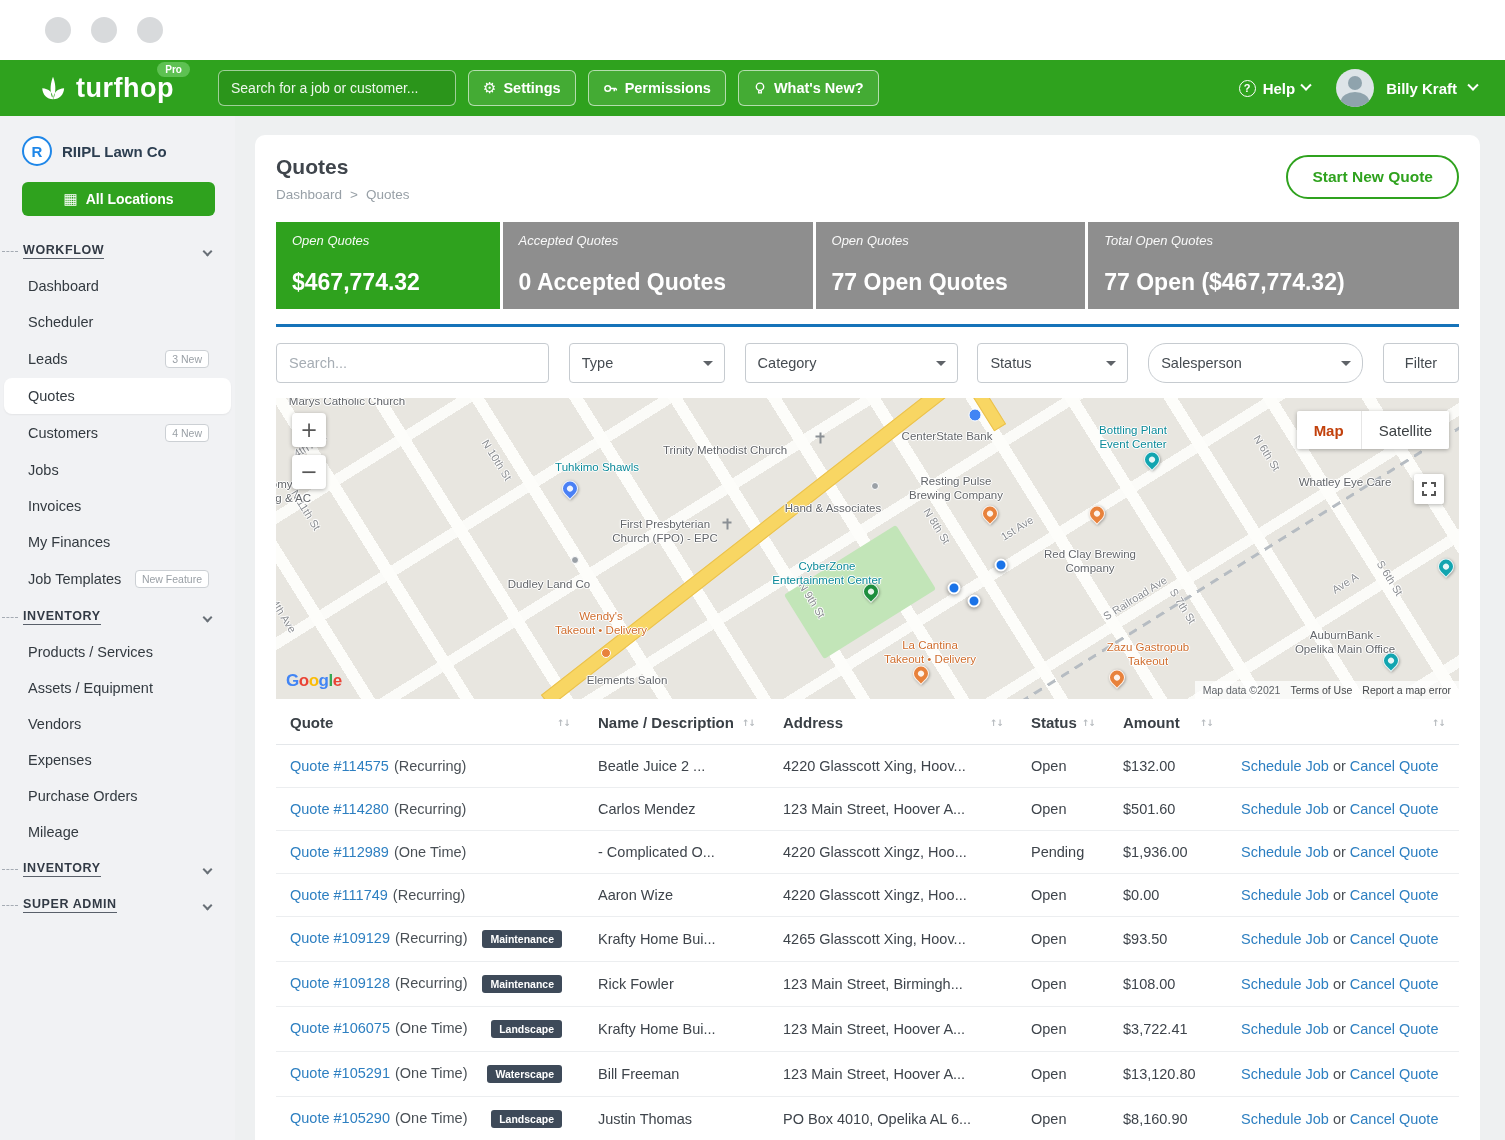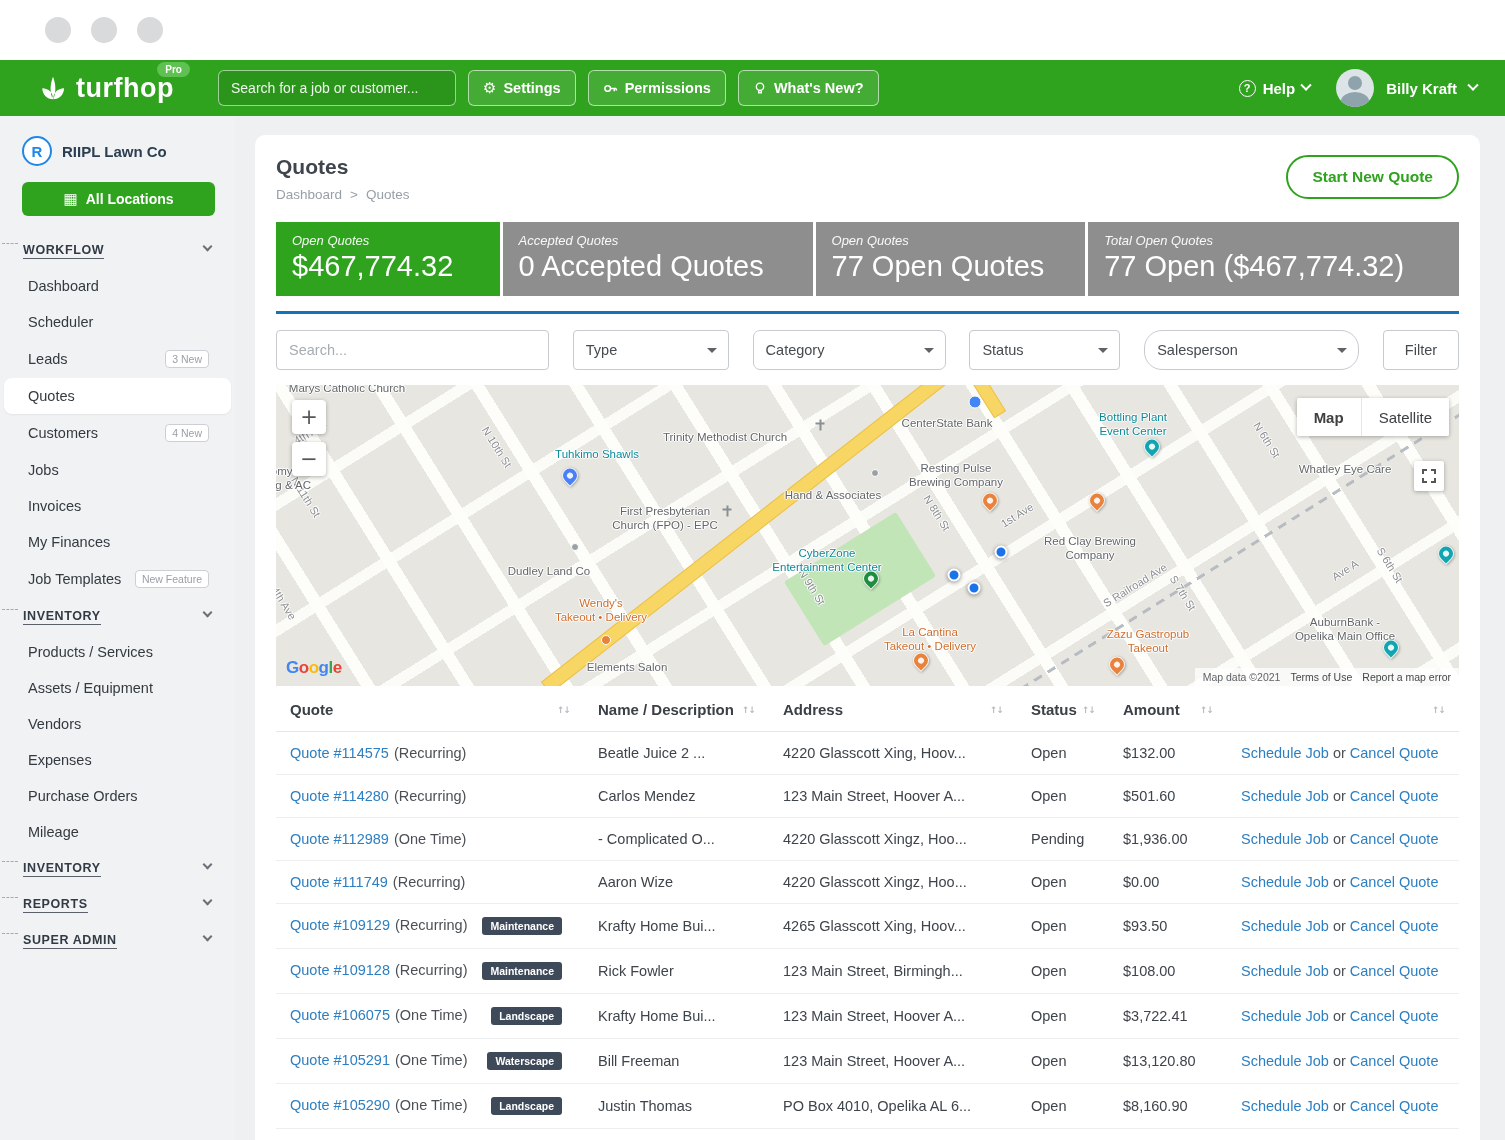--- a/index.html
+++ b/index.html
@@ -40,21 +40,21 @@
   .main { flex:1; background:#eef0f1; overflow:hidden; }
 
   
   .company { display:flex; align-items:center; gap:10px; padding:8px 20px 10px 22px; }
   .cicon { width:30px; height:30px; border-radius:50%; background:#fff; border:2px solid #1f87e8; color:#1f87e8;
            font-weight:700; font-size:15px; display:flex; align-items:center; justify-content:center; }
   .cname { font-size:15px; font-weight:700; color:#2c3e50; }
   .alloc { margin:6px 20px 16px 22px; width:193px; height:34px; background:#2fa21e; color:#fff; border:none;
            border-radius:6px; font-size:14px; font-weight:700; display:flex; align-items:center; justify-content:center;
            gap:8px; cursor:pointer; }
-  .sec { display:flex; padding:11px 24px 9px 2px; cursor:pointer; }
+  .sec { display:flex; align-items:center; padding:11px 24px 9px 2px; cursor:pointer; }
   .dashes { width:16px; border-top:1px dashed #a5abb3; margin-right:5px; }
   .seclabel { font-size:12.5px; font-weight:700; letter-spacing:.6px; color:#323a45;
               border-bottom:1px solid #59606a; padding-bottom:1px; }
   .chev-g { width:7px; height:7px; border-right:2px solid #697077; border-bottom:2px solid #697077;
             transform:rotate(45deg); margin-left:auto; }
   .item { display:flex; align-items:center; padding:10px 26px 10px 28px; font-size:14.5px; color:#333a40; cursor:pointer; }
   .item.active { background:#fff; border-radius:8px; margin:0 4px; padding-left:24px; padding-right:22px;
                  box-shadow:0 1px 2px rgba(0,0,0,.06); }
   .nbadge { margin-left:auto; font-size:10.5px; color:#9aa0a6; border:1px solid #ccd0d4; background:#fff;
             border-radius:4px; padding:2px 6px; }
@@ -67,33 +67,33 @@
   .crumbs { margin-top:8px; font-size:13.5px; color:#98a0a7; display:flex; align-items:center; gap:8px; }
   .crumbs a { color:#98a0a7; text-decoration:none; cursor:pointer; }
   .newquote { height:44px; border-radius:22px; border:2px solid #2fa21e; background:#fff; color:#2fa21e;
               font-size:15.5px; font-weight:700; padding:0 24px; cursor:pointer; }
 
   
   .stats { margin-top:20px; display:flex; gap:3px; }
   .stat { background:#8e8e8e; color:#fff; padding:11px 16px 13px; cursor:pointer; }
   .stat.green { background:#2fa21e; }
   .stat .lab { font-size:13px; font-style:italic; opacity:.95; }
-  .stat .val { font-size:29px; font-weight:400; margin-top:2px; }
+  .stat .val { font-size:23px; font-weight:700; margin-top:21px; }
   .s0{flex:0 0 18.9%;} .s1{flex:0 0 26.2%;} .s2{flex:0 0 22.8%;} .s3{flex:1;}
   .bluebar { margin-top:15px; height:3px; background:#1673b9; }
 
   
   .filters { margin-top:16px; display:flex; justify-content:space-between; align-items:center; }
   .f-search { width:273px; height:40px; border:1px solid #c6cbd0; border-radius:4px; padding:0 12px;
               font-size:14.5px; color:#454b51; outline:none; }
   .f-search::placeholder { color:#a6adb4; }
   .fselect { position:relative; height:40px; border:1px solid #c6cbd0; border-radius:4px; display:flex;
              align-items:center; padding:0 30px 0 12px; font-size:14.5px; color:#454b51; cursor:pointer; background:#fff; }
   .fselect::after { content:""; position:absolute; right:11px; top:17px; border:5px solid transparent; border-top-color:#5f6368; }
-  .w-type{width:156px;} .w-cat{width:193px;border-radius:7px;} .w-status{width:151px;} .w-sales{width:215px;border-radius:18px;}
+  .w-type{width:156px;} .w-cat{width:213px;} .w-status{width:151px;} .w-sales{width:215px;border-radius:18px;}
   .f-btn { width:76px; height:40px; border:1px solid #c6cbd0; border-radius:4px; background:#fff; font-size:14.5px;
            color:#454b51; cursor:pointer; }
 
   
   .map { margin-top:15px; height:301px; position:relative; overflow:hidden; background-color:#e8e6e0;
          background-image:
            repeating-linear-gradient(58deg,  rgba(255,255,255,0) 0 72px, #fdfdfa 72px 84px),
            repeating-linear-gradient(148deg, rgba(255,255,255,0) 0 96px, #fbfbf8 96px 107px); }
   .park { position:absolute; left:518px; top:156px; width:132px; height:76px; background:#c2e5b8;
           transform:rotate(-32deg); border-radius:3px; }
@@ -127,21 +127,21 @@
           box-shadow:0 1px 4px rgba(0,0,0,.45); transform:translate(-50%,-50%); z-index:5; cursor:pointer; }
   .cross { position:absolute; width:11px; height:11px; transform:translate(-50%,-50%); z-index:4; }
   .cross::before { content:""; position:absolute; left:4.5px; top:0; width:2px; height:11px; background:#8a8f94; }
   .cross::after  { content:""; position:absolute; left:1px; top:3px; width:9px; height:2px; background:#8a8f94; }
   .zoombtn { position:absolute; left:16px; width:34px; height:34px; background:#fff; border:none; border-radius:4px;
              box-shadow:0 1px 4px rgba(0,0,0,.3); font-size:21px; color:#565656; cursor:pointer; z-index:6;
              font-family:"DejaVu Sans",sans-serif; line-height:1; }
   .maptype { position:absolute; top:13px; right:10px; display:flex; box-shadow:0 1px 4px rgba(0,0,0,.3);
              border-radius:2px; overflow:hidden; z-index:6; }
   .mt-btn { height:38px; background:#fff; border:none; font-size:15px; padding:0 17px; cursor:pointer; color:#3c4043; }
-  .mt-btn.sel { font-weight:700; color:#404040; }
+  .mt-btn.sel { font-weight:700; color:#c2410c; }
   .mt-btn + .mt-btn { border-left:1px solid #e6e6e6; }
   .fsbtn { position:absolute; top:76px; right:15px; width:30px; height:30px; background:#fff; border:none;
            border-radius:2px; box-shadow:0 1px 4px rgba(0,0,0,.3); display:flex; align-items:center;
            justify-content:center; cursor:pointer; z-index:6; }
   .glogo { position:absolute; left:10px; bottom:8px; font-size:17px; font-weight:600; letter-spacing:-.5px;
            z-index:6; cursor:pointer; }
   .gl0{color:#4285F4;} .gl1{color:#EA4335;} .gl2{color:#FBBC05;} .gl3{color:#4285F4;} .gl4{color:#34A853;} .gl5{color:#EA4335;}
   .attrib { position:absolute; right:0; bottom:0; background:rgba(255,255,255,.75); font-size:10.5px; color:#5f6368;
             padding:3px 8px; display:flex; gap:10px; z-index:6; }
   .attrib a { color:#44474a; text-decoration:none; cursor:pointer; }
@@ -280,25 +280,20 @@
         <span>Mileage</span>
       </div>
 
     <div class="sec">
       <span class="dashes"></span>
       <span class="seclabel">INVENTORY</span>
       <span class="chev-g"></span>
     </div>
     <div class="sec">
       <span class="dashes"></span>
-      <span class="seclabel">REPORTS</span>
-      <span class="chev-g"></span>
-    </div>
-    <div class="sec">
-      <span class="dashes"></span>
       <span class="seclabel">SUPER ADMIN</span>
       <span class="chev-g"></span>
     </div>
   </aside>
 
   <main class="main">
     <div class="card">
       <div class="card-head">
         <div>
           <div class="page-title">Quotes</div>

